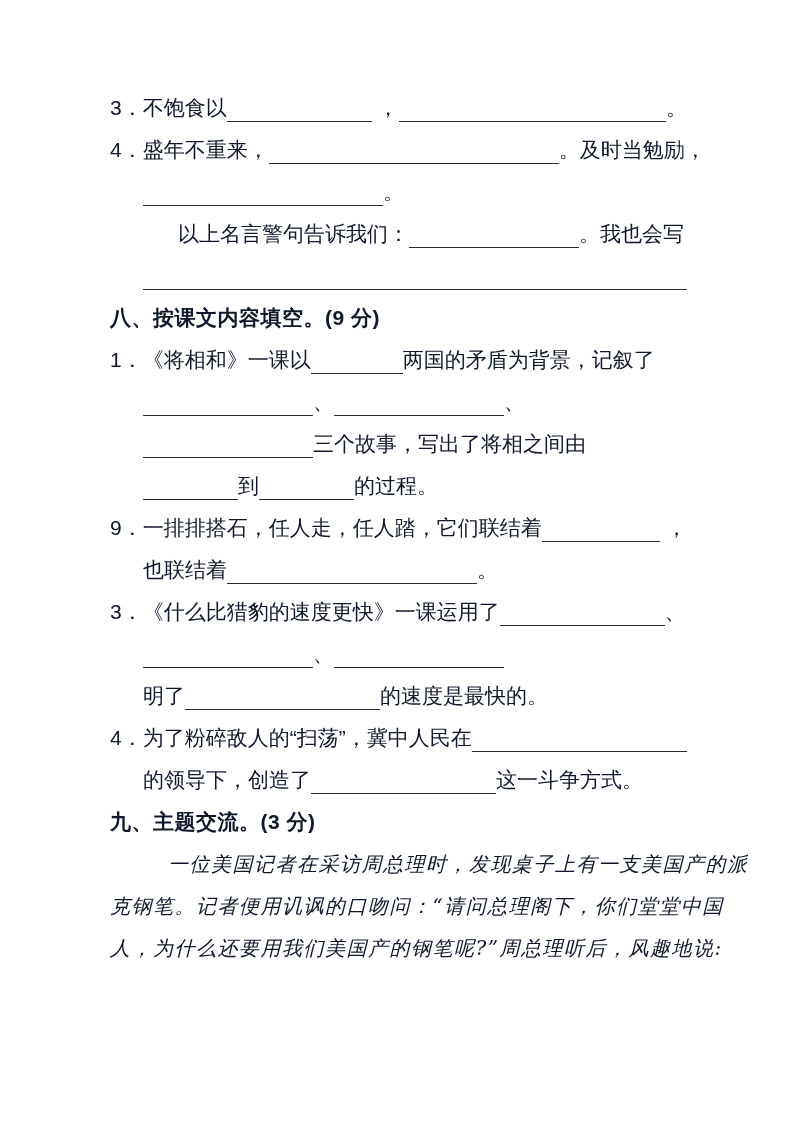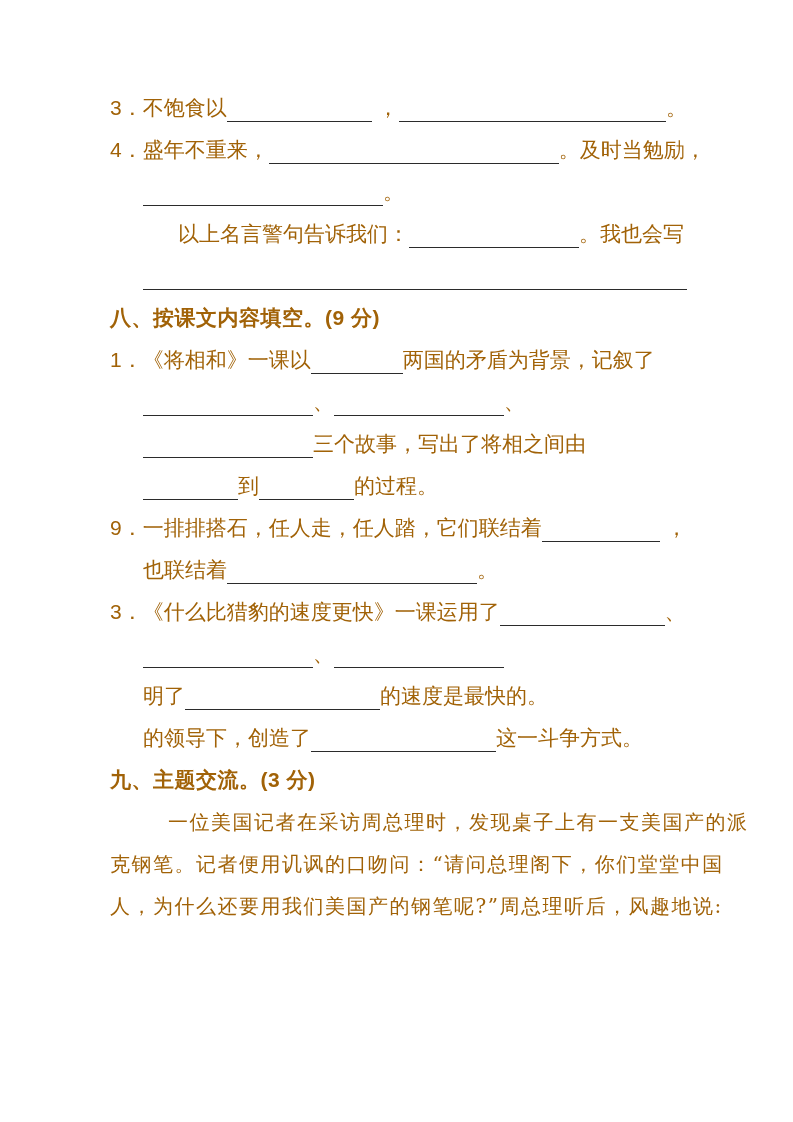--- a/index.html
+++ b/index.html
@@ -25,54 +25,56 @@
     height: 25px;
     margin-bottom: 17px;
     white-space: pre;
   }
   .kind-item    { padding-left: 0; }
   .kind-cont    { padding-left: 33px; }
   .kind-deep    { padding-left: 68px; }
   .kind-heading { padding-left: 0; font-weight: bold; letter-spacing: 0.5px; }
   .kind-para, .kind-para-first {
     font-family: "DejaVu Serif", serif;
+    font-style: italic;
     font-size: 20px;
     letter-spacing: 1.5px;
     margin-bottom: 17px;
   }
   .kind-para-first { padding-left: 58px; }
   .txt { flex: 0 0 auto; }
   .blank {
     display: inline-block;
     flex: 0 0 auto;
     height: 1.05em;
     border-bottom: 1.5px solid #2b2b2b;
     min-width: 0;
   }
   .blank.grow { flex: 1 1 auto; }
 </style>
 </head>
 <body>
 
 <div class="page">
-  <div id="doc" style="color: #a16207; text-align: right;">
+  <div id="doc" style="color: #0f172a; text-align: right;">
       <div class="line kind-item"><span class="txt">3．不饱食以</span><span class="blank" style="width: 145px; border-bottom-color: rgb(43, 43, 43);"></span><span class="txt"> ，</span><span class="blank grow" style="border-bottom-color: rgb(43, 43, 43);"></span><span class="txt">。</span></div>
       <div class="line kind-item"><span class="txt">4．盛年不重来，</span><span class="blank" style="width: 290px; border-bottom-color: rgb(43, 43, 43);"></span><span class="txt">。及时当勉励，</span></div>
       <div class="line kind-cont"><span class="blank" style="width: 240px; border-bottom-color: rgb(43, 43, 43);"></span><span class="txt">。</span></div>
       <div class="line kind-deep"><span class="txt">以上名言警句告诉我们：</span><span class="blank" style="width: 170px; border-bottom-color: rgb(43, 43, 43);"></span><span class="txt">。我也会写</span></div>
       <div class="line kind-cont"><span class="blank grow" style="border-bottom-color: rgb(43, 43, 43);"></span></div>
       <div class="line kind-heading"><span class="txt">八、按课文内容填空。(9 分)</span></div>
       <div class="line kind-item"><span class="txt">1．《将相和》一课以</span><span class="blank" style="width: 92px; border-bottom-color: rgb(43, 43, 43);"></span><span class="txt">两国的矛盾为背景，记叙了</span></div>
       <div class="line kind-cont"><span class="blank" style="width: 170px; border-bottom-color: rgb(43, 43, 43);"></span><span class="txt">、</span><span class="blank" style="width: 170px; border-bottom-color: rgb(43, 43, 43);"></span><span class="txt">、</span></div>
       <div class="line kind-cont"><span class="blank" style="width: 170px; border-bottom-color: rgb(43, 43, 43);"></span><span class="txt">三个故事，写出了将相之间由</span></div>
       <div class="line kind-cont"><span class="blank" style="width: 95px; border-bottom-color: rgb(43, 43, 43);"></span><span class="txt">到</span><span class="blank" style="width: 95px; border-bottom-color: rgb(43, 43, 43);"></span><span class="txt">的过程。</span></div>
       <div class="line kind-item"><span class="txt">9．一排排搭石，任人走，任人踏，它们联结着</span><span class="blank grow" style="border-bottom-color: rgb(43, 43, 43);"></span><span class="txt"> ，</span></div>
       <div class="line kind-cont"><span class="txt">也联结着</span><span class="blank" style="width: 250px; border-bottom-color: rgb(43, 43, 43);"></span><span class="txt">。</span></div>
       <div class="line kind-item"><span class="txt">3．《什么比猎豹的速度更快》一课运用了</span><span class="blank" style="width: 165px; border-bottom-color: rgb(43, 43, 43);"></span><span class="txt">、</span></div>
       <div class="line kind-cont"><span class="blank" style="width: 170px; border-bottom-color: rgb(43, 43, 43);"></span><span class="txt">、</span><span class="blank" style="width: 170px; border-bottom-color: rgb(43, 43, 43);"></span></div>
       <div class="line kind-cont"><span class="txt">明了</span><span class="blank" style="width: 195px; border-bottom-color: rgb(43, 43, 43);"></span><span class="txt">的速度是最快的。</span></div>
+      <div class="line kind-item"><span class="txt">4．为了粉碎敌人的“扫荡”，冀中人民在</span><span class="blank grow" style="border-bottom-color: rgb(43, 43, 43);"></span></div>
       <div class="line kind-cont"><span class="txt">的领导下，创造了</span><span class="blank" style="width: 185px; border-bottom-color: rgb(43, 43, 43);"></span><span class="txt">这一斗争方式。</span></div>
       <div class="line kind-heading"><span class="txt">九、主题交流。(3 分)</span></div>
       <div class="line kind-para-first"><span class="txt">一位美国记者在采访周总理时，发现桌子上有一支美国产的派</span></div>
       <div class="line kind-para"><span class="txt">克钢笔。记者便用讥讽的口吻问：“请问总理阁下，你们堂堂中国</span></div>
       <div class="line kind-para"><span class="txt">人，为什么还要用我们美国产的钢笔呢?”周总理听后，风趣地说:</span></div>
     </div>
 </div>
 
 </body></html>

